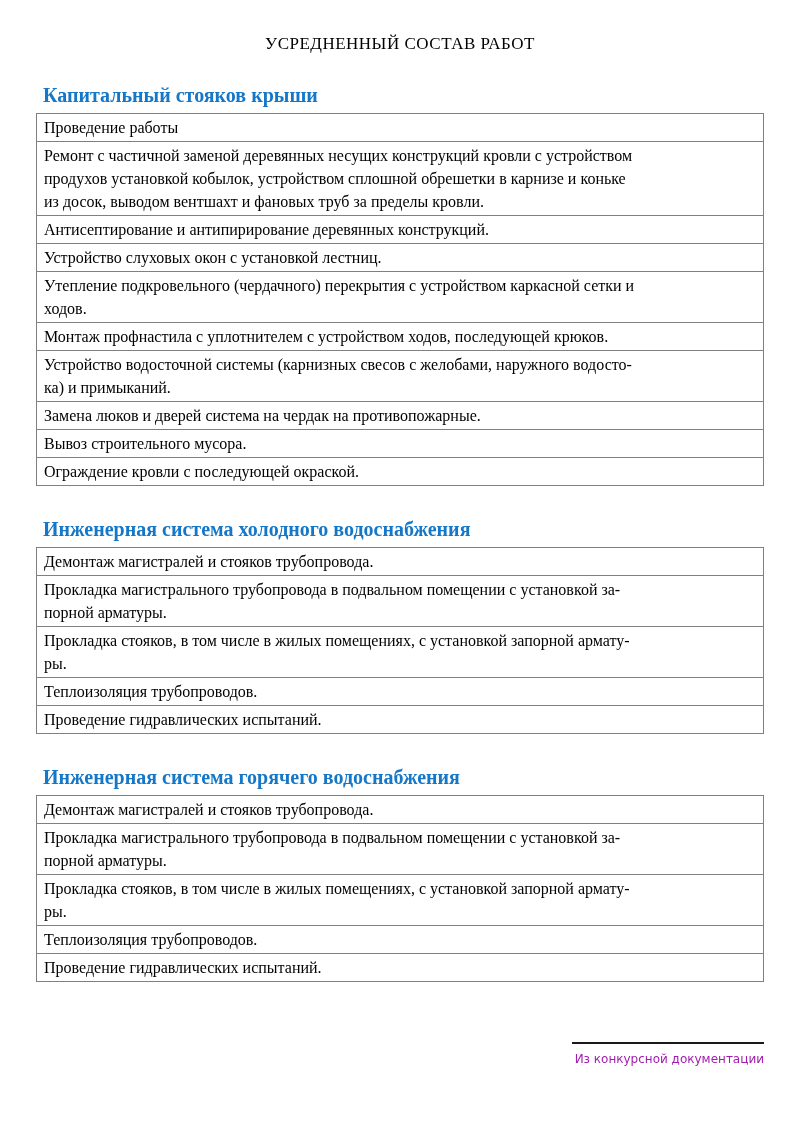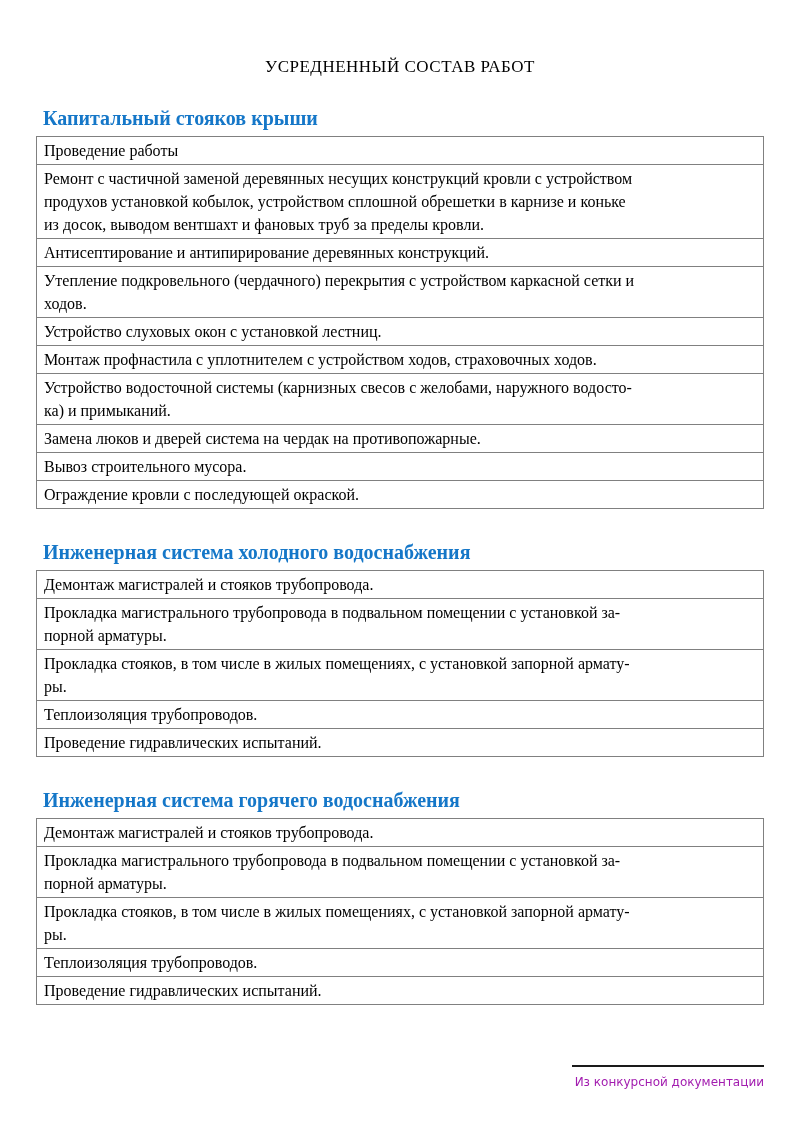--- a/index.html
+++ b/index.html
@@ -11,21 +11,21 @@
     width: 800px;
     height: 1131px;
     overflow: hidden;
     font-family: "Liberation Serif", serif;
     color: #000000;
   }
   .page {
     box-sizing: border-box;
     width: 800px;
     height: 1131px;
-    padding: 57px 36px 0 36px;
+    padding: 34px 36px 0 36px;
   }
   .doc-title {
     margin: 0;
     text-align: center;
     font-size: 17px;
     font-weight: normal;
     letter-spacing: 0.5px;
     white-space: nowrap;
   }
   .section-heading {
@@ -84,28 +84,28 @@
         </tr>
       <tr>
           <td>Ремонт с частичной заменой деревянных несущих конструкций кровли с устройством
 продухов установкой кобылок, устройством сплошной обрешетки в карнизе и коньке
 из досок, выводом вентшахт и фановых труб за пределы кровли.</td>
         </tr>
       <tr>
           <td>Антисептирование и антипирирование деревянных конструкций.</td>
         </tr>
       <tr>
+          <td>Устройство слуховых окон с установкой лестниц.</td>
+        </tr>
+      <tr>
           <td>Утепление подкровельного (чердачного) перекрытия с устройством каркасной сетки и
 ходов.</td>
         </tr>
       <tr>
-          <td>Устройство слуховых окон с установкой лестниц.</td>
-        </tr>
-      <tr>
-          <td>Монтаж профнастила с уплотнителем с устройством ходов, страховочных ходов.</td>
+          <td>Монтаж профнастила с уплотнителем с устройством ходов, последующей крюков.</td>
         </tr>
       <tr>
           <td>Устройство водосточной системы (карнизных свесов с желобами, наружного водосто-
 ка) и примыканий.</td>
         </tr>
       <tr>
           <td>Замена люков и дверей система на чердак на противопожарные.</td>
         </tr>
       <tr>
           <td>Вывоз строительного мусора.</td>

